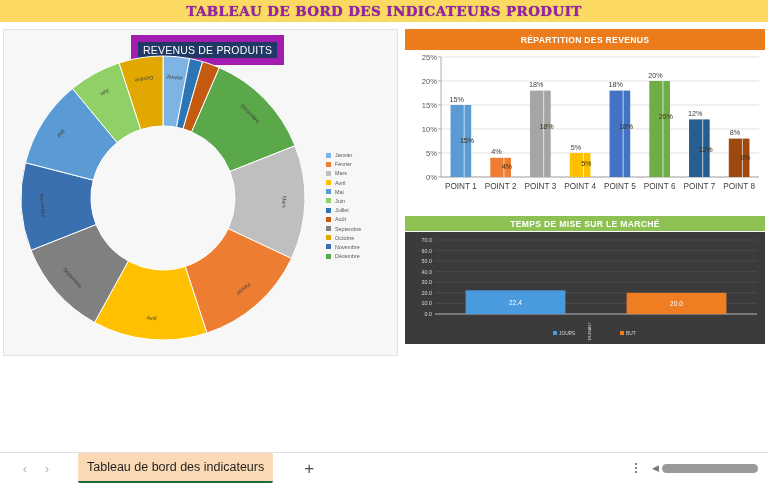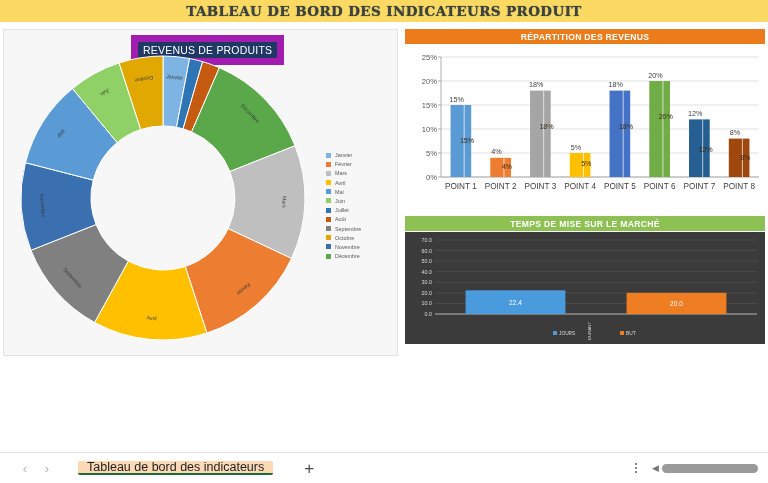--- a/index.html
+++ b/index.html
@@ -15,21 +15,21 @@
   .title-banner {
     position: absolute; left: 0; top: 0; width: 768px; height: 22px;
     background: #fbd963;
     display: flex; align-items: center; justify-content: center;
   }
   .title-banner .t {
     font-family: "DejaVu Serif", serif;
     font-weight: bold;
     font-size: 13.5px;
     letter-spacing: .4px;
-    color: #404040;
+    color: #a21caf;
     text-shadow: 0 0 1px #2c5b3a;
     white-space: nowrap;
   }
 
   
   .donut-panel {
     position: absolute; left: 3px; top: 29px; width: 395px; height: 327px;
     background: #f7f7f7;
     border: 1px solid #e3e3e3;
   }
@@ -59,21 +59,21 @@
   .lg-row { display:flex; align-items:center; margin-bottom: 3.2px; }
   .lg-sw { width: 5px; height: 5px; margin-right: 4px; flex:0 0 auto; }
   .lg-tx { font-size: 5.4px; color: #5a5a5a; white-space: nowrap; }
 
   
   .bars-panel {
     position: absolute; left: 405px; top: 29px; width: 360px; height: 180px;
     background: #ffffff;
   }
   .bars-head {
-    position: absolute; left: 0; top: 0; width: 360px; height: 15px;
+    position: absolute; left: 0; top: 0; width: 360px; height: 21px;
     background: #ec7c1b;
     display:flex; align-items:center; justify-content:center;
   }
   .bars-head .t {
     color: #fff; font-size: 8.6px; font-weight: bold; letter-spacing: .3px;
     white-space: nowrap;
   }
   .bars-plot { position:absolute; left:0; top:16px; width:360px; height:164px; }
   .b-svg { width: 360px; height: 164px; display:block; }
   .b-ytick { font-size: 7.6px; fill:#595959; font-family:"Liberation Sans",sans-serif; }
@@ -109,21 +109,21 @@
     position:absolute; left:0; bottom:0; width:768px; height:31px;
     background:#ffffff; border-top:1px solid #e0e0e0;
     display:flex; align-items:center;
   }
   .navarrows { display:flex; align-items:center; margin-left:14px; }
   .navarrow {
     width:22px; height:22px; display:flex; align-items:center; justify-content:center;
     color:#b0b0b0; font-size:13px;
   }
   .tab {
-    height:14px; display:flex; align-items:center; padding:0 9px;
+    height:30px; display:flex; align-items:center; padding:0 9px;
     font-size:12.5px; margin-left:10px; border-radius:2px; white-space:nowrap;
   }
   .tab.active {
     background:#fbd9b5; color:#1f1f1f;
     border-bottom:2.5px solid #1e6b3a;
     margin-left:20px;
   }
   .tab.blue {
     background:#4472c4; color:#ffffff; margin-left:12px;
   }

